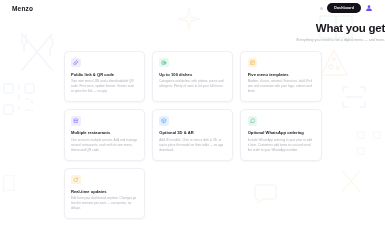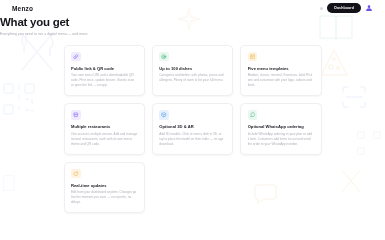--- a/index.html
+++ b/index.html
@@ -27,21 +27,21 @@
   .nav-dot { width:3px; height:3px; border-radius:50%; background:#d8d8e2; }
   .cta-pill {
     background:#121218; color:#fff;
     font-size:3.6px; font-weight:600; letter-spacing:.1px;
     padding:2.6px 7px; border-radius:999px;
     white-space:nowrap; border:none; cursor:pointer;
   }
   .avatar-icon { width:8px; height:8px; display:block; }
 
   
-  .hero { position:relative; z-index:2; text-align:left; margin-top:0; }
+  .hero { position:relative; z-index:2; text-align:right; margin-top:6px; }
   .hero h1 {
     font-size:11.5px; font-weight:700; letter-spacing:-.25px; color:#16161c;
   }
   .hero p {
     font-size:3.5px; color:#a8a8b4; margin-top:3.5px; letter-spacing:.05px;
   }
 
   
   .grid {
     position:relative; z-index:2;

